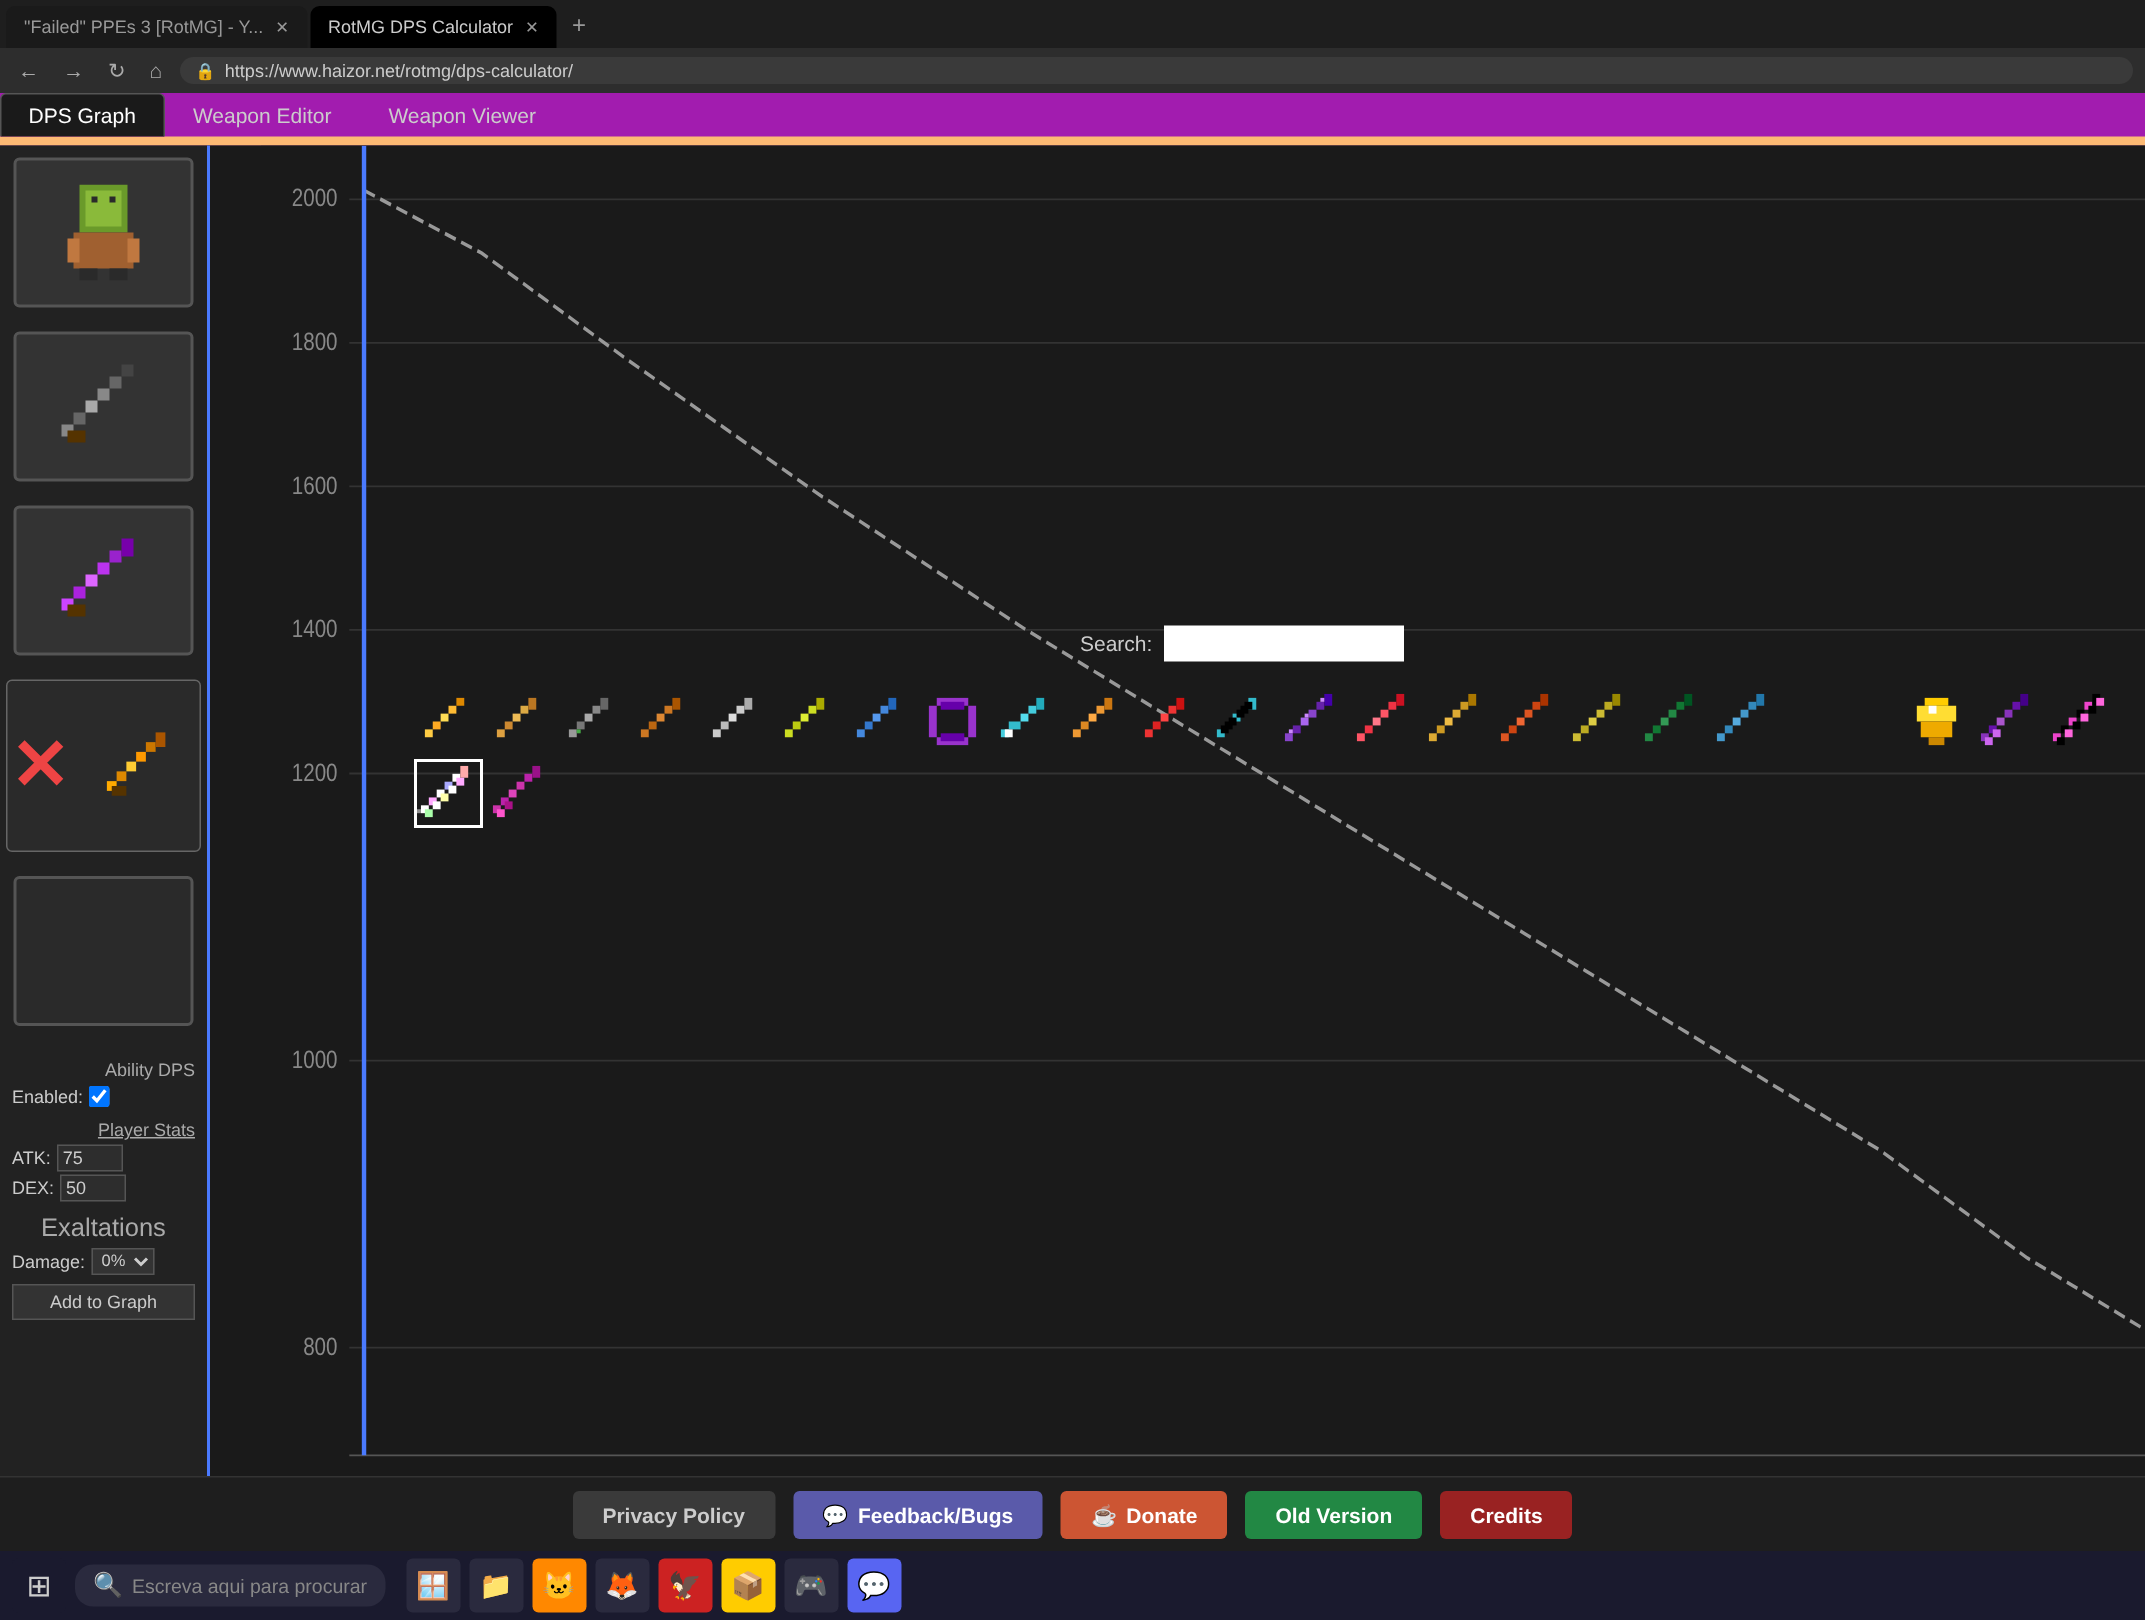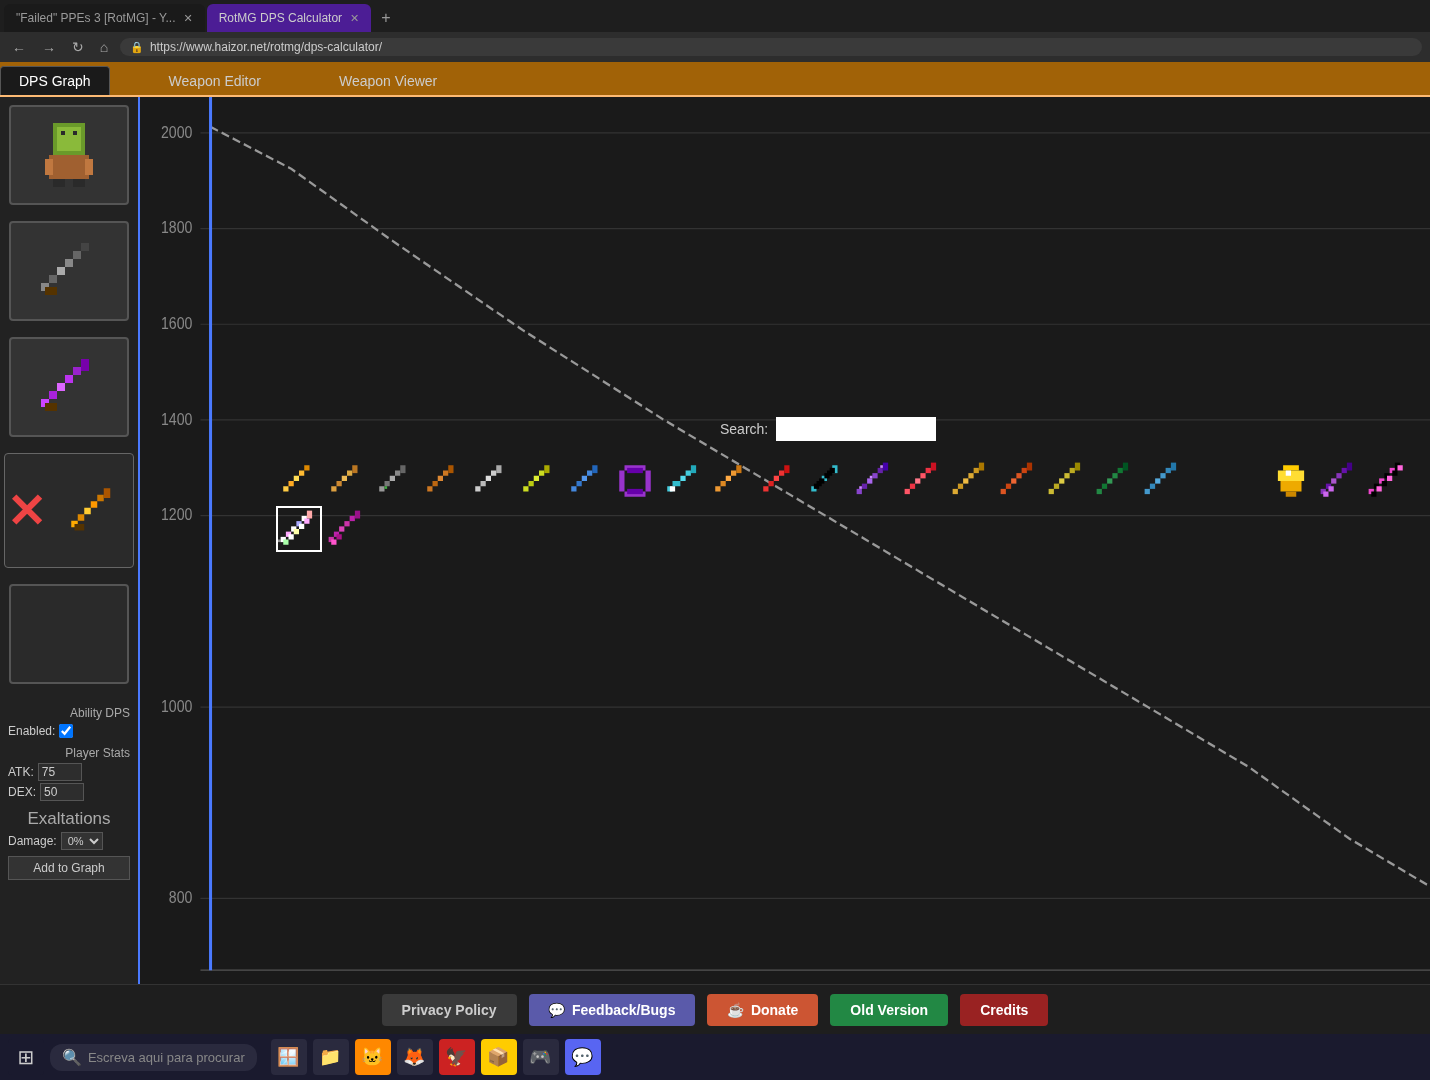--- a/index.html
+++ b/index.html
@@ -24,21 +24,21 @@
       display: flex;
       align-items: center;
       height: 32px;
       background: #1e1e1e;
       padding: 4px 0 0 4px;
       gap: 2px;
     }
     .browser-tab {
       display: flex;
       align-items: center;
-      background: #4c1d95;
+      background: #000000;
       border-radius: 6px 6px 0 0;
       padding: 4px 12px;
       font-size: 12px;
       color: #ccc;
       gap: 8px;
       height: 28px;
     }
     .browser-tab.inactive {
       background: #1a1a1a;
       color: #999;
@@ -79,25 +79,24 @@
       color: #ccc;
       display: flex;
       align-items: center;
       gap: 6px;
     }
     .lock-icon { color: #aaa; font-size: 11px; }
 
     
     .app-tabs {
       display: flex;
-      background: #a16207;
-      border-bottom: 2px solid #fdba74;
+      background: #a21caf;
+      border-bottom: 6px solid #fdba74;
       height: 35px;
       align-items: flex-end;
-      gap: 40px;
     }
     .app-tab {
       padding: 6px 18px;
       font-size: 14px;
       color: #ccc;
       cursor: pointer;
       border: 1px solid transparent;
       border-bottom: none;
       border-radius: 4px 4px 0 0;
     }
@@ -206,20 +205,21 @@
       margin-top: 6px;
       text-align: center;
     }
 
     
     .graph-area {
       flex: 1;
       position: relative;
       background: #1a1a1a;
       overflow: hidden;
+      padding-left: 34px;
     }
     .search-input {
       background: #fff;
       border: none;
       width: 160px;
       height: 24px;
       font-size: 13px;
       padding: 2px 6px;
       color: #000;
     }
@@ -392,21 +392,21 @@
     <div class="weapon-slot empty-slot">
     </div>
 
     <div class="sidebar-bottom">
       <div class="section-title">Ability DPS</div>
       <div class="ability-dps-row">
         <span>Enabled:</span>
         <input type="checkbox" checked="" style="width: 14px; height: 14px;">
       </div>
 
-      <div class="section-title" style="margin-top:8px;">Player Stats</div>
+      <div class="section-title" style="margin-top:8px;text-decoration:underline;">Player Stats</div>
       <div class="stats-row">
         <span>ATK:</span>
         <div style="display:flex;align-items:center;">
           <input type="number" value="75" min="0" max="999" style="width: 44px; background: rgb(45, 45, 45); border: 1px solid rgb(85, 85, 85); color: rgb(204, 204, 204); font-size: 12px; padding: 1px 3px;">
         </div>
       </div>
       <div class="stats-row">
         <span>DEX:</span>
         <div style="display:flex;align-items:center;">
           <input type="number" value="50" min="0" max="999" style="width: 44px; background: rgb(45, 45, 45); border: 1px solid rgb(85, 85, 85); color: rgb(204, 204, 204); font-size: 12px; padding: 1px 3px;">

